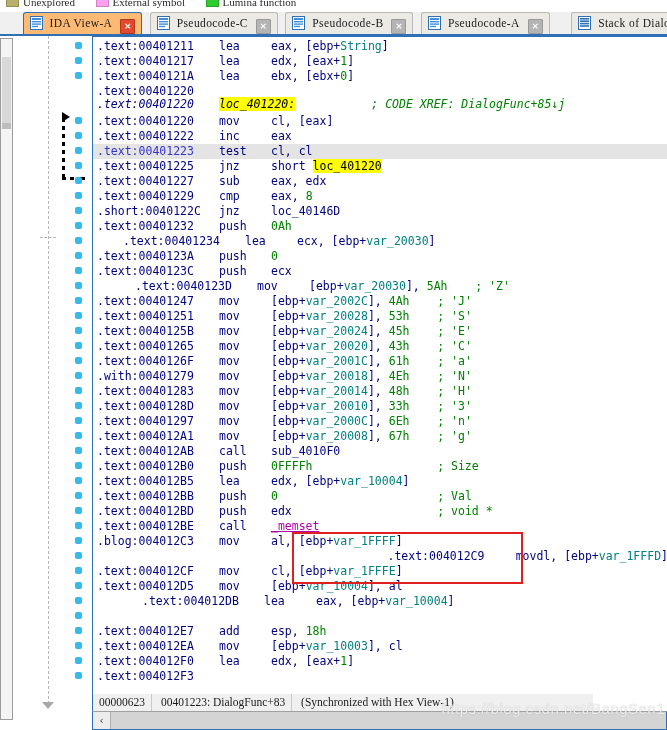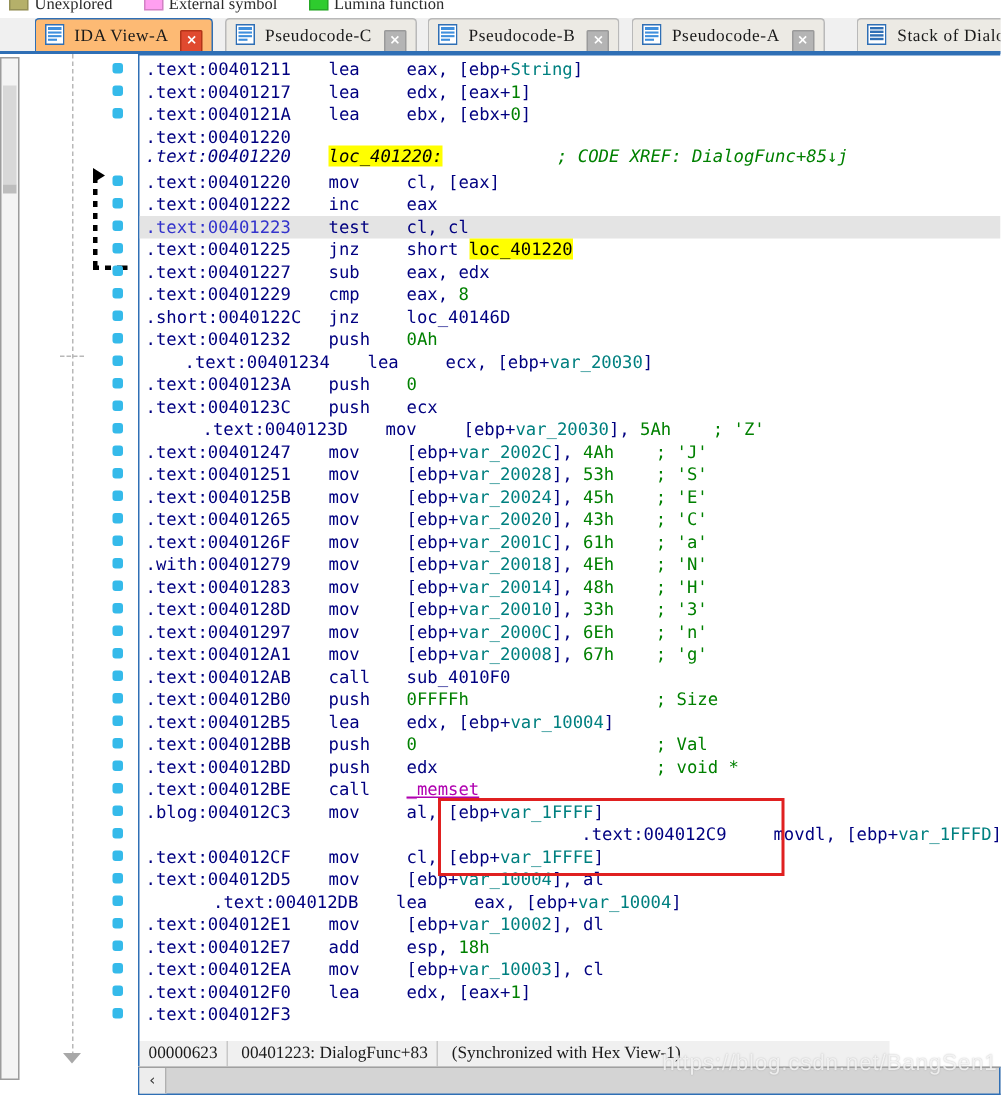--- a/index.html
+++ b/index.html
@@ -483,21 +483,20 @@
       <div class="row" style="top: 422px;"><span class="addr">.text:004012B0</span><span class="mnem">push</span><span class="ops"><span class="num">0FFFFh</span></span><span>                  </span><span class="cmt">; Size</span></div>
       <div class="row" style="top: 437px;"><span class="addr">.text:004012B5</span><span class="mnem">lea</span><span class="ops"><span class="reg">edx, [ebp+</span><span class="var">var_10004</span><span class="reg">]</span></span></div>
       <div class="row" style="top: 452px;"><span class="addr">.text:004012BB</span><span class="mnem">push</span><span class="ops"><span class="num">0</span></span><span>                       </span><span class="cmt">; Val</span></div>
       <div class="row" style="top: 467px;"><span class="addr">.text:004012BD</span><span class="mnem">push</span><span class="ops"><span class="reg">edx</span></span><span>                     </span><span class="cmt">; void *</span></div>
       <div class="row" style="top: 482px;"><span class="addr">.text:004012BE</span><span class="mnem">call</span><span class="ops"><span class="api">_memset</span></span></div>
       <div class="row" style="top: 497px;"><span class="addr">.blog:004012C3</span><span class="mnem">mov</span><span class="ops"><span class="reg">al, [ebp+</span><span class="var">var_1FFFF</span><span class="reg">]</span></span></div>
       <div class="row" style="top: 512px; text-align: right;"><span class="addr">.text:004012C9</span><span class="mnem">mov</span><span class="ops"><span class="reg">dl, [ebp+</span><span class="var">var_1FFFD</span><span class="reg">]</span></span></div>
       <div class="row" style="top: 527px;"><span class="addr">.text:004012CF</span><span class="mnem">mov</span><span class="ops"><span class="reg">cl, [ebp+</span><span class="var">var_1FFFE</span><span class="reg">]</span></span></div>
       <div class="row" style="top: 542px;"><span class="addr">.text:004012D5</span><span class="mnem">mov</span><span class="ops"><span class="reg">[ebp+</span><span class="var">var_10004</span><span class="reg">], al</span></span></div>
       <div class="row" style="top: 557px; margin-left: 45px;"><span class="addr">.text:004012DB</span><span class="mnem">lea</span><span class="ops"><span class="reg">eax, [ebp+</span><span class="var">var_10004</span><span class="reg">]</span></span></div>
-      <div class="row" style="top: 572px;"><span class="addr">.text:004012E1</span><span class="mnem">mov</span><span class="ops"><span class="reg">[ebp+</span><span class="var">var_10002</span><span class="reg">], dl</span></span></div>
       <div class="row" style="top: 587px;"><span class="addr">.text:004012E7</span><span class="mnem">add</span><span class="ops"><span class="reg">esp, </span><span class="num">18h</span></span></div>
       <div class="row" style="top: 602px;"><span class="addr">.text:004012EA</span><span class="mnem">mov</span><span class="ops"><span class="reg">[ebp+</span><span class="var">var_10003</span><span class="reg">], cl</span></span></div>
       <div class="row" style="top: 617px;"><span class="addr">.text:004012F0</span><span class="mnem">lea</span><span class="ops"><span class="reg">edx, [eax+</span><span class="num">1</span><span class="reg">]</span></span></div>
       <div class="row" style="top: 632px;"><span class="addr">.text:004012F3</span><span class="mnem"></span><span class="ops"></span></div>
     </div>
 
   <div class="redbox" style="left:276px; top:496px; width:227px; height:48px;"></div>
 </div>
 
 <div class="statusbar">

